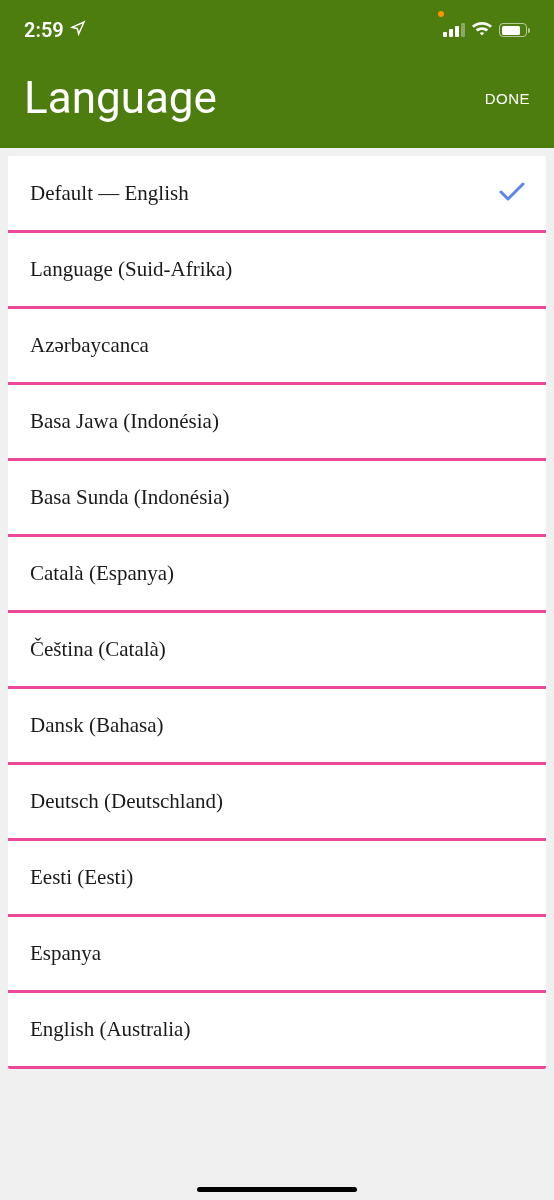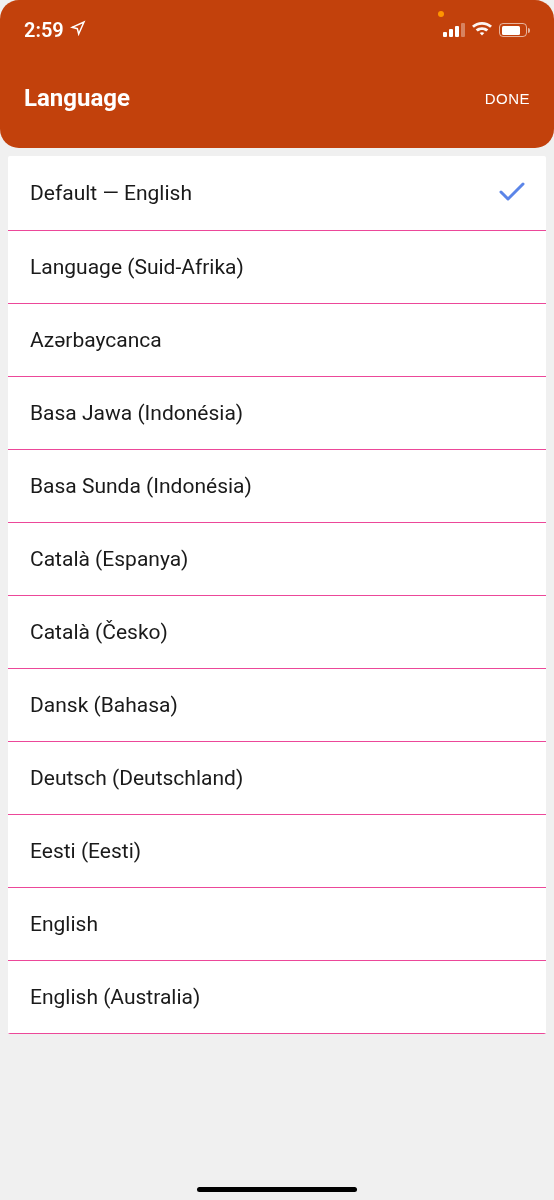--- a/index.html
+++ b/index.html
@@ -10,25 +10,24 @@
     }
     body {
       width: 554px;
       height: 1200px;
       font-family: -apple-system, BlinkMacSystemFont, "Segoe UI", Roboto, sans-serif;
       background: #f0f0f0;
       overflow: hidden;
       position: relative;
     }
     .header {
-      background: #c2410c;
+      background: #4d7c0f;
       height: 148px;
       color: white;
       position: relative;
-      border-radius: 19px;
     }
     .status-bar {
       display: flex;
       justify-content: space-between;
       align-items: center;
       padding: 12px 24px 0 24px;
       height: 48px;
     }
     .status-left {
       display: flex;
@@ -102,22 +101,22 @@
       margin-left: 1px;
     }
     .nav-bar {
       display: flex;
       justify-content: space-between;
       align-items: center;
       padding: 0 24px;
       height: 100px;
     }
     .nav-title {
-      font-size: 24px;
-      font-weight: 700;
+      font-size: 44px;
+      font-weight: 400;
       color: white;
     }
     .done-btn {
       font-size: 15px;
       font-weight: 500;
       color: white;
       letter-spacing: 0.5px;
       background: none;
       border: none;
       cursor: pointer;
@@ -126,22 +125,23 @@
       background: white;
       margin: 8px 8px 0 8px;
       border-radius: 2px;
       overflow: hidden;
     }
     .list-item {
       display: flex;
       justify-content: space-between;
       align-items: center;
       padding: 24px 20px 24px 22px;
-      border-bottom: 1px solid #ec4899;
+      border-bottom: 3px solid #ec4899;
       cursor: pointer;
+      font-family: Liberation Serif, serif;
     }
     .list-item-label {
       font-size: 21px;
       color: #1a1a1a;
       font-weight: 400;
     }
     .check-icon {
       color: #5b85e8;
       flex-shrink: 0;
     }
@@ -214,32 +214,32 @@
     <div class="list-item">
       <span class="list-item-label">Basa Jawa (Indonésia)</span>
     </div>
     <div class="list-item">
       <span class="list-item-label">Basa Sunda (Indonésia)</span>
     </div>
     <div class="list-item">
       <span class="list-item-label">Català (Espanya)</span>
     </div>
     <div class="list-item">
-      <span class="list-item-label">Català (Česko)</span>
+      <span class="list-item-label">Čeština (Català)</span>
     </div>
     <div class="list-item">
       <span class="list-item-label">Dansk (Bahasa)</span>
     </div>
     <div class="list-item">
       <span class="list-item-label">Deutsch (Deutschland)</span>
     </div>
     <div class="list-item">
       <span class="list-item-label">Eesti (Eesti)</span>
     </div>
     <div class="list-item">
-      <span class="list-item-label">English</span>
+      <span class="list-item-label">Espanya</span>
     </div>
     <div class="list-item">
       <span class="list-item-label">English (Australia)</span>
     </div>
   </div>
 
 <div class="home-indicator"></div>
 
 </body></html>

